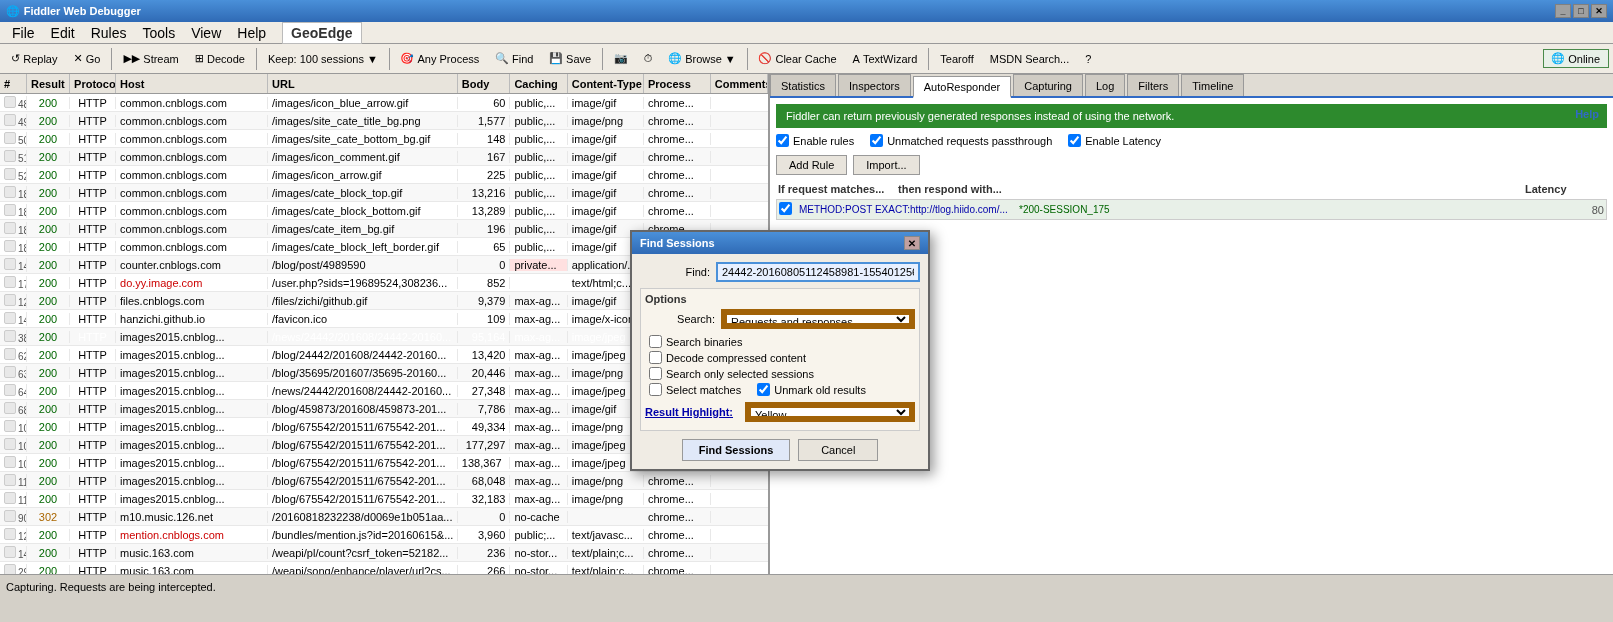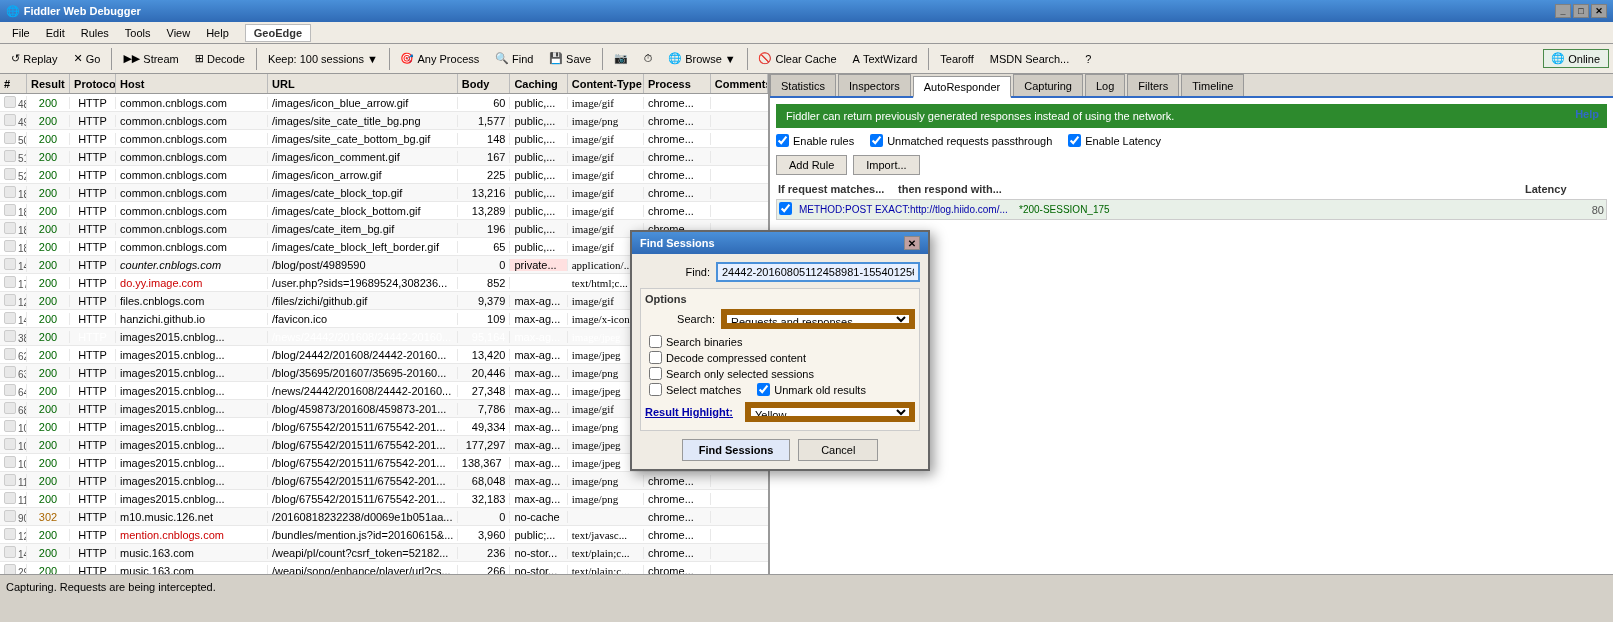--- a/index.html
+++ b/index.html
@@ -27,21 +27,21 @@
     }
 
     
     #menubar {
       background: #f0ece4;
       height: 22px;
       display: flex;
       align-items: center;
       padding: 0 4px;
       border-bottom: 1px solid #999;
-      font-size: 11px;
+      font-size: 14px;
     }
     #menubar .menu-item {
       padding: 2px 8px;
       cursor: pointer;
       color: #000;
     }
     #menubar .geoedge {
       margin-left: 8px;
       padding: 2px 8px;
       font-weight: bold;
@@ -146,21 +146,21 @@
       white-space: nowrap;
       border-right: 1px solid #e8e8e8;
     }
     .row-num { width: 28px; text-align: right; padding-right: 4px; font-size: 10px; color: #555; }
     .row-result { width: 45px; text-align: center; }
     .row-protocol { width: 48px; text-align: center; }
     .row-host { width: 160px; }
     .row-url { width: 200px; }
     .row-body { width: 55px; text-align: right; }
     .row-caching { width: 60px; }
-    .row-content-type { width: 80px; font-family: Liberation Serif, serif; }
+    .row-content-type { width: 80px; }
     .row-process { width: 70px; }
     .row-comments { width: 60px; }
 
     
     #right-panel {
       flex: 1;
       background: #f0ece4;
       display: flex;
       flex-direction: column;
     }
@@ -621,21 +621,21 @@
       <div class="row-cell row-content-type">image/gif</div>
       <div class="row-cell row-process">chrome...</div>
       <div class="row-cell row-comments"></div>
     </div>
         <div class="session-row alt">
       <div class="row-cell row-num">
         <span style="display:inline-block;width:12px;height:12px;background:#e8e8e8;border:1px solid #ccc;border-radius:2px;font-size:8px;text-align:center;line-height:12px;margin-right:2px;"></span>140
       </div>
       <div class="row-cell row-result" style="color:#006600;">200</div>
       <div class="row-cell row-protocol">HTTP</div>
-      <div class="row-cell row-host" style="color:#000;font-style:italic;">counter.cnblogs.com</div>
+      <div class="row-cell row-host" style="color:#000;">counter.cnblogs.com</div>
       <div class="row-cell row-url">/blog/post/4989590</div>
       <div class="row-cell row-body" style="text-align:right;">0</div>
       <div class="row-cell row-caching" style="background:#ffe0e0;">private...</div>
       <div class="row-cell row-content-type">application/...</div>
       <div class="row-cell row-process">chrome...</div>
       <div class="row-cell row-comments"></div>
     </div>
         <div class="session-row">
       <div class="row-cell row-num">
         <span style="display:inline-block;width:12px;height:12px;background:#e8e8e8;border:1px solid #ccc;border-radius:2px;font-size:8px;text-align:center;line-height:12px;margin-right:2px;"></span>172

